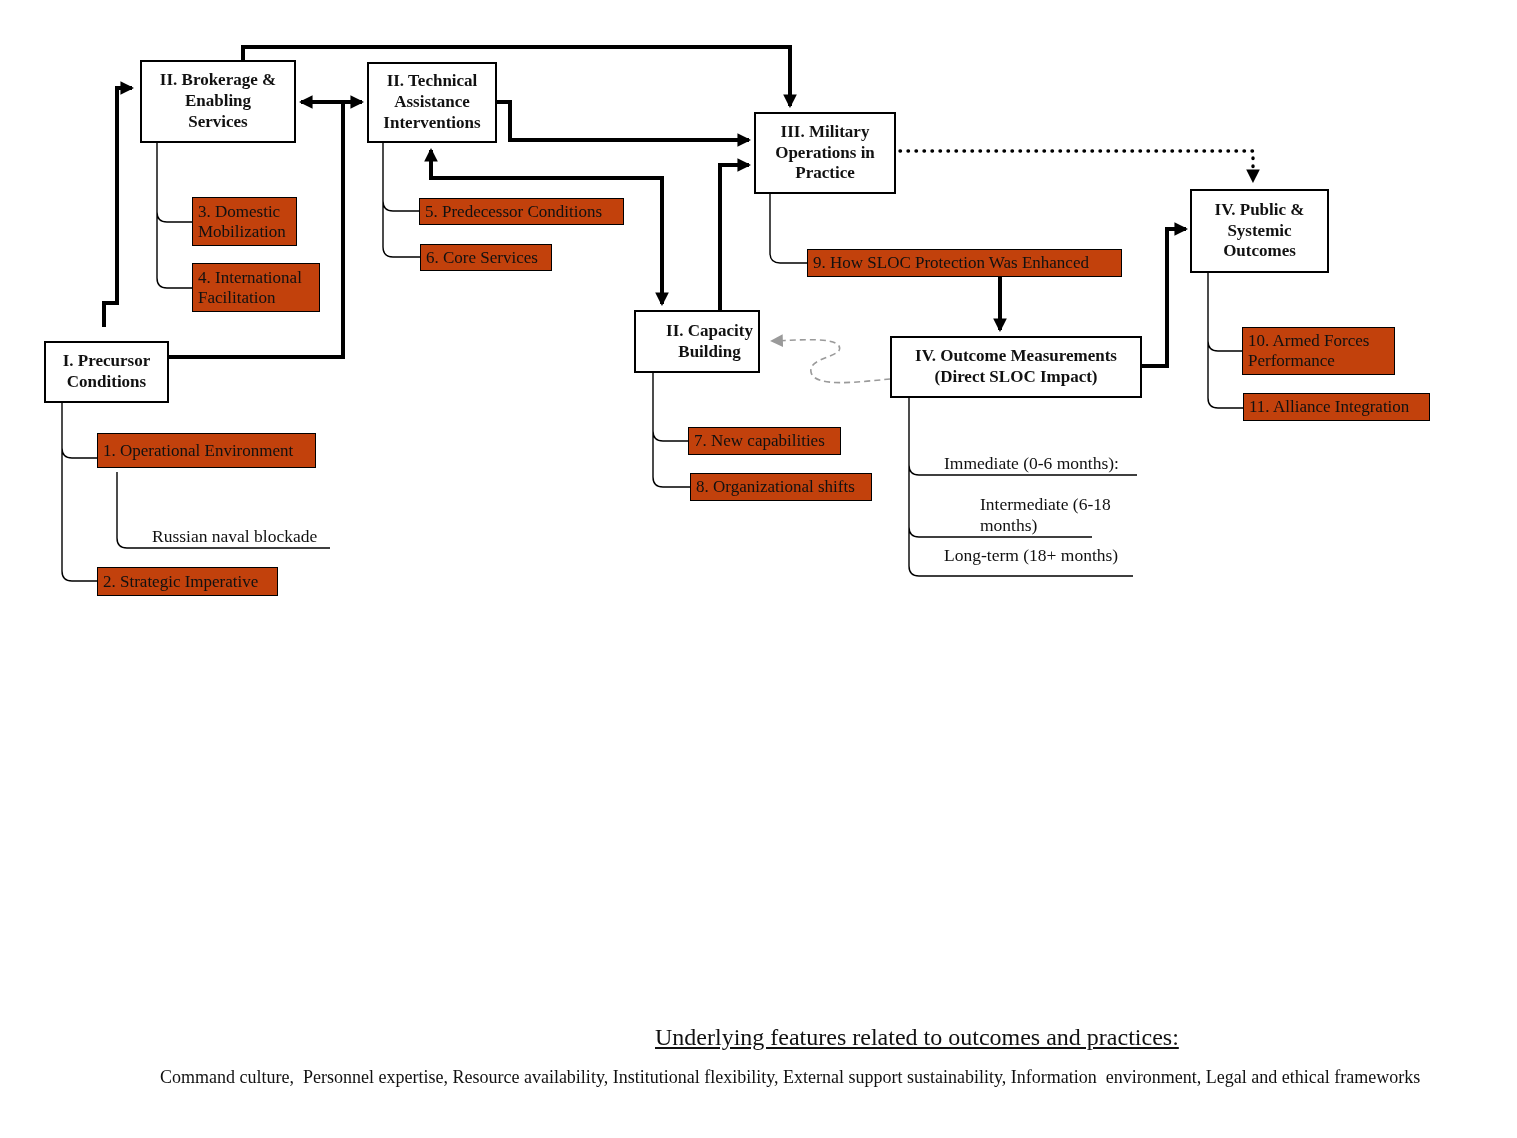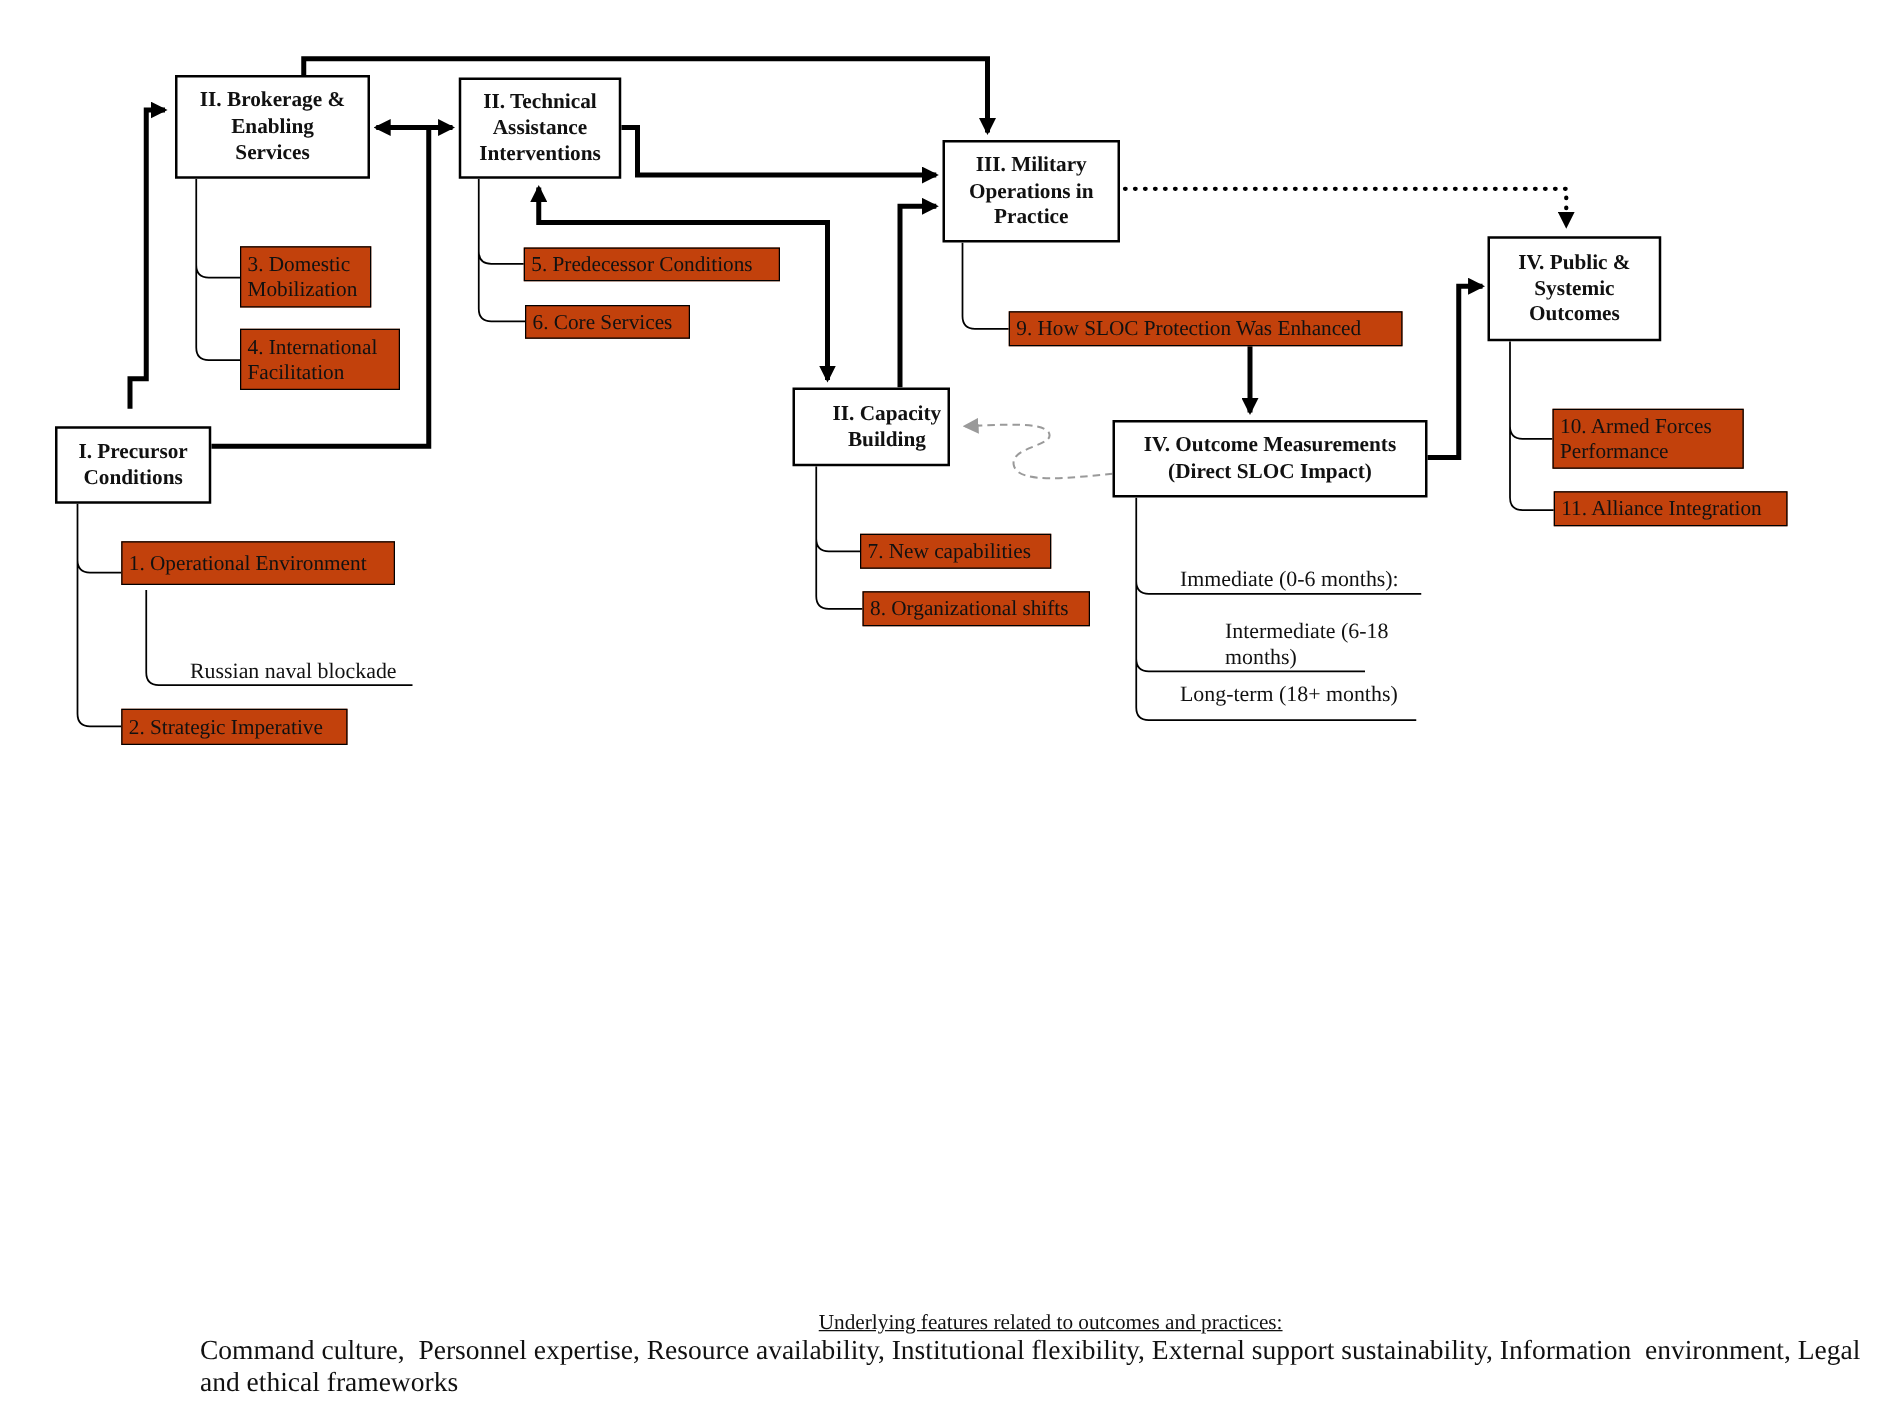--- a/index.html
+++ b/index.html
@@ -16,24 +16,24 @@
   }
   .subbox{
     position:absolute;box-sizing:border-box;background:#c2410c;border:1.4px solid #000;
     display:flex;align-items:center;justify-content:flex-start;text-align:left;
     padding:1px 5px;white-space:pre-line;line-height:1.15;font-size:17px;
   }
   .note{
     position:absolute;white-space:pre-line;line-height:1.22;font-size:17.5px;
   }
   .footer-title{
-    position:absolute;font-size:17px;text-decoration:underline;white-space:nowrap;margin-top:24px;
+    position:absolute;font-size:24px;text-decoration:underline;white-space:nowrap;
   }
   .footer-features{
-    position:absolute;font-size:22px;white-space:pre-wrap;
+    position:absolute;font-size:18px;white-space:pre-wrap;
   }
 </style>
 </head>
 <body>
 
 <div class="stage">
 
   <svg class="wires" viewBox="0 0 1517 1138">
     <defs>
       <marker id="ah" viewBox="0 0 10 10" refX="8.5" refY="5" markerWidth="3.4" markerHeight="3.4" orient="auto-start-reverse">

